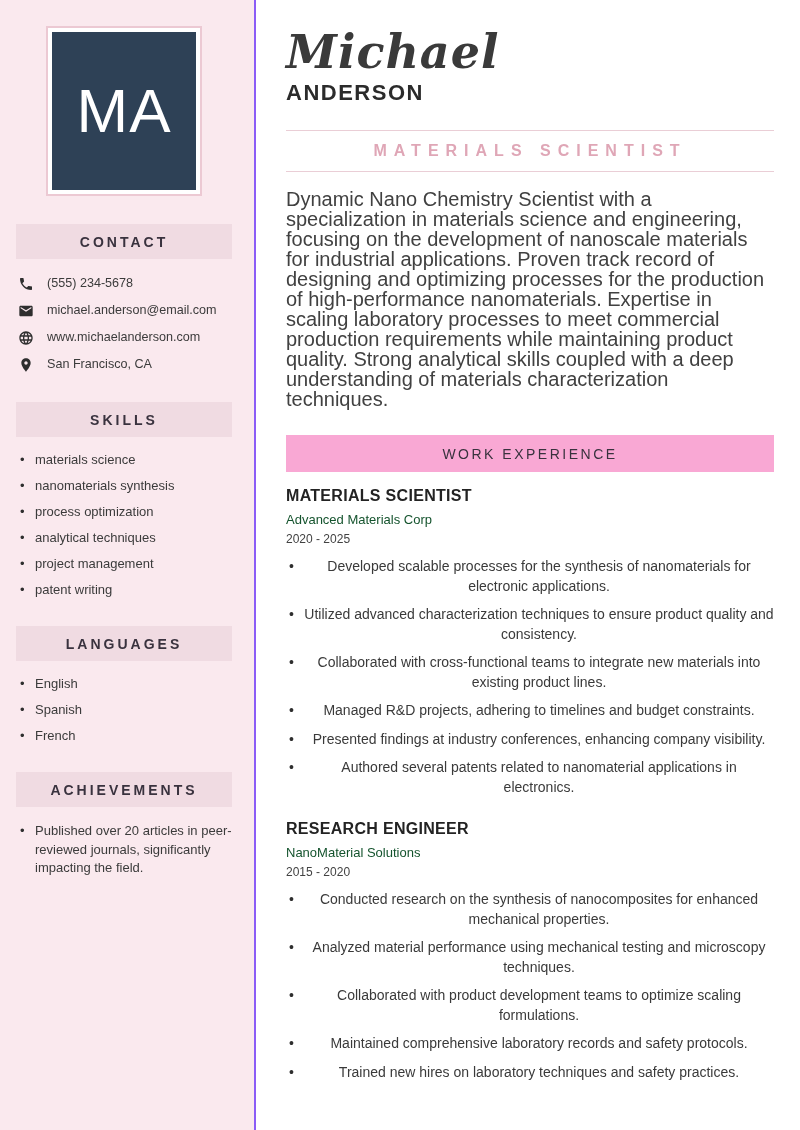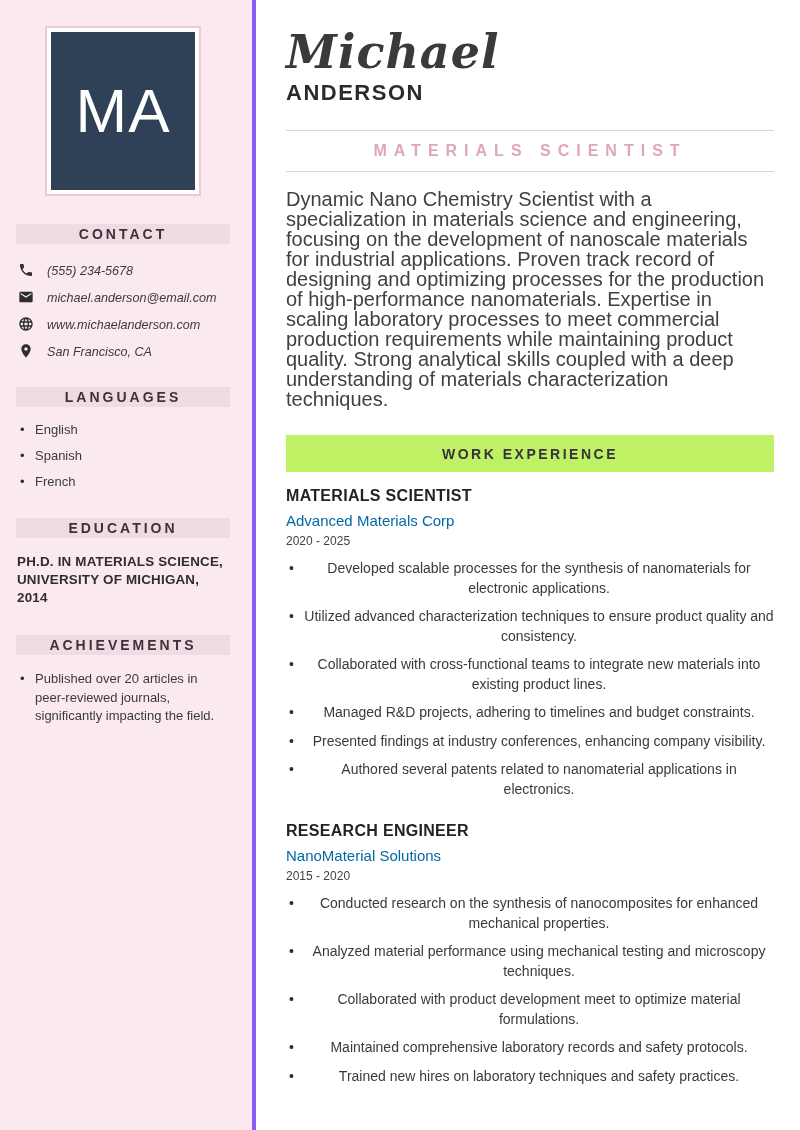--- a/index.html
+++ b/index.html
@@ -9,21 +9,21 @@
     font-family: "Liberation Sans", sans-serif;
     color: #3a3a3a;
     overflow: hidden;
   }
   .page { display: flex; width: 800px; height: 1130px; background: #ffffff; }
 
   
   .sidebar {
     width: 256px; min-width: 256px; height: 100%;
     background: #fae9ee;
-    border-right: 4px solid #8b5cf6;
+    border-right: 2px solid #8b5cf6;
     padding: 26px 6px 20px 0;
   }
   .avatar-frame {
     width: 156px; height: 170px;
     margin: 0 auto;
     background: #ffffff;
     border: 2px solid #ecc9d3;
     padding: 4px;
   }
   .avatar-box {
@@ -31,28 +31,28 @@
     background: #2e4156;
     display: flex; align-items: center; justify-content: center;
   }
   .avatar-initials {
     color: #ffffff; font-size: 62px; font-weight: 500; letter-spacing: 1px;
     line-height: 1;
   }
   .side-section { margin-top: 28px; }
   .side-header {
     margin: 0 16px;
-    height: 20px;
+    height: 35px;
     background: #f0dbe2;
     display: flex; align-items: center; justify-content: center;
     font-size: 14px; font-weight: bold; letter-spacing: 3px;
     color: #39323e;
   }
   .contact-list { list-style: none; margin: 17px 16px 0 18px; }
-  .contact-item { display: flex; align-items: flex-end; margin-bottom: 10px; min-height: 17px; font-style: italic; }
+  .contact-item { display: flex; align-items: flex-start; margin-bottom: 10px; min-height: 17px; }
   .contact-icon { width: 16px; height: 16px; margin-right: 13px; flex: 0 0 16px; }
   .contact-icon svg { width: 16px; height: 16px; display: block; fill: #2e2e2e; }
   .contact-text { font-size: 12.6px; color: #3b3b3b; }
 
   .dot-list { list-style: none; margin: 15px 16px 0 18px; }
   .dot-list li {
     position: relative; padding-left: 17px;
     font-size: 13px; color: #3b3b3b; line-height: 16px;
     margin-bottom: 10px;
   }
@@ -91,29 +91,29 @@
     font-size: 16px; font-weight: bold; letter-spacing: 7px;
     color: #dfa6b6;
   }
   .summary {
     margin-top: 17px;
     font-size: 20px; line-height: 20px; color: #414141;
   }
   .section-band {
     margin-top: 26px;
     height: 37px;
-    background: #bef264;
+    background: #f9a8d4;
     display: flex; align-items: center; justify-content: center;
-    font-size: 14px; font-weight: bold; letter-spacing: 2.5px;
+    font-size: 14px; font-weight: normal; letter-spacing: 2.5px;
     color: #39323e;
   }
   .job { margin-top: 15px; }
   .job + .job { margin-top: 23px; }
   .job-role { font-size: 16px; font-weight: bold; color: #232323; letter-spacing: 0.3px; }
-  .job-company { margin-top: 7px; font-size: 15px; color: #0369a1; }
+  .job-company { margin-top: 7px; font-size: 13px; color: #14532d; }
   .job-dates { margin-top: 5px; font-size: 12px; color: #424242; }
   .job-bullets { list-style: none; margin-top: 11px; }
   .job-bullets li {
     position: relative; padding-left: 18px;
     font-size: 14px; line-height: 19.5px; color: #3a3a3a;
     margin-bottom: 9px;
     text-align: center;
   }
   .job-bullets li::before {
     content: "•"; position: absolute; left: 3px; top: 0;
@@ -164,34 +164,41 @@
           <span class="contact-icon">
             <svg viewBox="0 0 24 24">
                 <path d="M12 2C8.13 2 5 5.13 5 9c0 5.25 7 13 7 13s7-7.75 7-13c0-3.87-3.13-7-7-7zm0 9.5c-1.38 0-2.5-1.12-2.5-2.5s1.12-2.5 2.5-2.5 2.5 1.12 2.5 2.5-1.12 2.5-2.5 2.5z"></path>
               </svg>
           </span>
           <span class="contact-text">San Francisco, CA</span>
         </li>
       </ul>
     </section>
 
+    <section class="side-section">
+      <div class="side-header">SKILLS</div>
+      <ul class="dot-list">
+        <li>materials science</li>
+        <li>nanomaterials synthesis</li>
+        <li>process optimization</li>
+        <li>analytical techniques</li>
+        <li>project management</li>
+        <li>patent writing</li>
+      </ul>
+    </section>
 
     <section class="side-section">
       <div class="side-header">LANGUAGES</div>
       <ul class="dot-list">
         <li>English</li>
         <li>Spanish</li>
         <li>French</li>
       </ul>
     </section>
 
-    <section class="side-section">
-      <div class="side-header">EDUCATION</div>
-      <div class="edu-text">PH.D. IN MATERIALS SCIENCE, UNIVERSITY OF MICHIGAN, 2014</div>
-    </section>
 
     <section class="side-section">
       <div class="side-header">ACHIEVEMENTS</div>
       <ul class="dot-list ach-list">
         <li>Published over 20 articles in peer-reviewed journals, significantly impacting the field.</li>
       </ul>
     </section>
 
   </aside>
 
@@ -222,20 +229,20 @@
       </ul>
     </article>
 
     <article class="job">
       <h3 class="job-role">RESEARCH ENGINEER</h3>
       <div class="job-company">NanoMaterial Solutions</div>
       <div class="job-dates">2015 - 2020</div>
       <ul class="job-bullets">
         <li>Conducted research on the synthesis of nanocomposites for enhanced mechanical properties.</li>
         <li>Analyzed material performance using mechanical testing and microscopy techniques.</li>
-        <li>Collaborated with product development meet to optimize material formulations.</li>
+        <li>Collaborated with product development teams to optimize scaling formulations.</li>
         <li>Maintained comprehensive laboratory records and safety protocols.</li>
         <li>Trained new hires on laboratory techniques and safety practices.</li>
       </ul>
     </article>
 
   </main>
 </div>
 
 </body></html>

